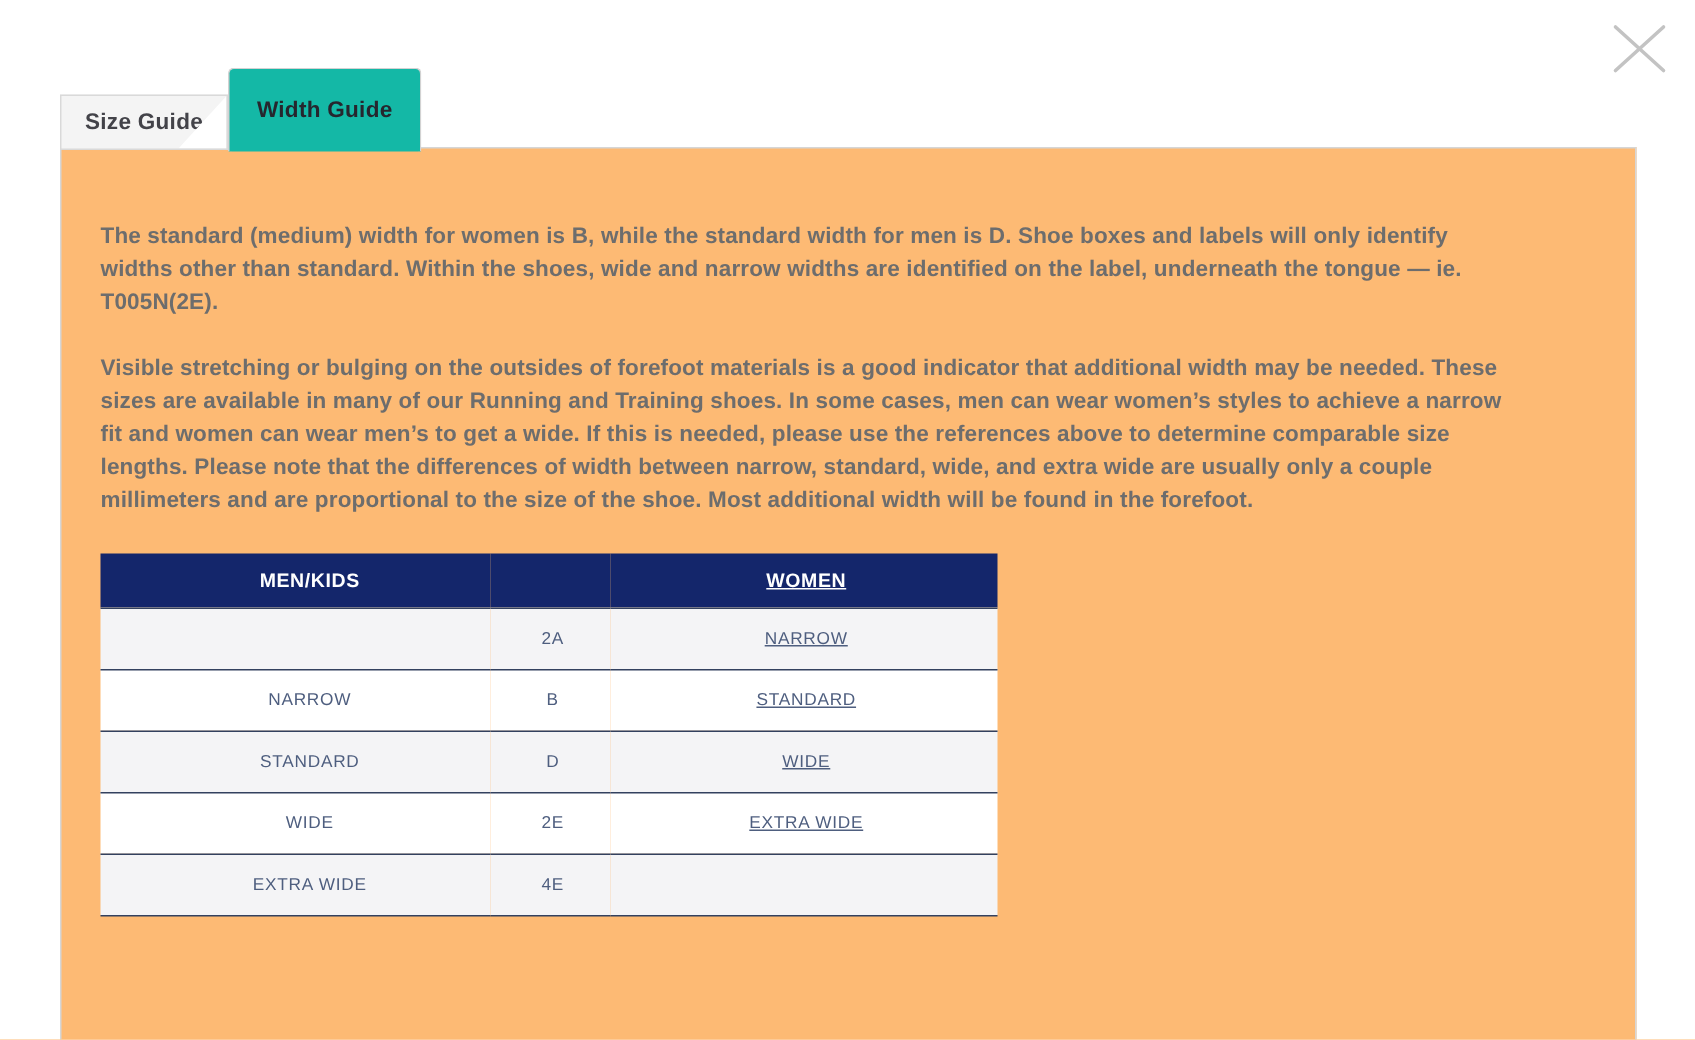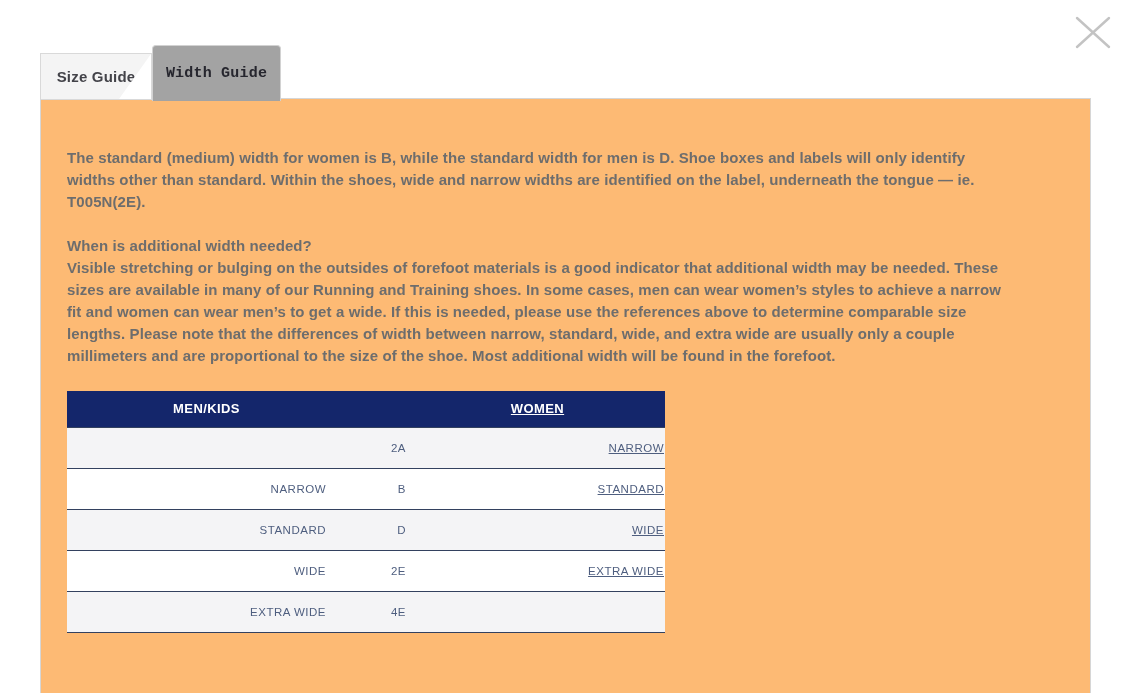--- a/index.html
+++ b/index.html
@@ -34,46 +34,45 @@
     font-weight: bold;
     letter-spacing: 0.2px;
     cursor: pointer;
     display: flex;
     align-items: center;
     justify-content: center;
   }
   .tab-inactive {
     position: relative;
     width: 112px;
-    height: 47px;
+    height: 37px;
     background: #f4f4f4;
     border: 1px solid #d9d9d9;
     color: #434349;
     overflow: hidden;
   }
   .tab-inactive::after {
     content: "";
     position: absolute;
     right: 0; top: 0;
     width: 32px; height: 100%;
     background: #ffffff;
     clip-path: polygon(100% 0, 100% 100%, 0 100%);
   }
   .tab-active {
     position: relative;
     width: 129px;
     height: 56px;
     margin-bottom: -1px;
-    background: #a3a3a3;
+    background: #14b8a6;
     border: 1px solid #d2d2d2;
     border-bottom: none;
     border-radius: 4px 4px 0 0;
     color: #26262e;
     z-index: 4;
-    font-family: Liberation Mono, monospace;
   }
 
   
   .panel {
     position: absolute;
     left: 40px; top: 98px;
     width: 1051px; height: 650px;
     background: #fdba74;
     border: 1px solid #d6d6d6;
     z-index: 1;
@@ -108,21 +107,21 @@
     letter-spacing: 0.4px;
     text-align: center;
   }
   .width-table td {
     height: 41px;
     font-size: 11.5px;
     font-weight: 400;
     color: #4e5e7f;
     letter-spacing: 0.5px;
     border-top: 1px solid #33415f;
-    text-align: right;
+    text-align: center;
     vertical-align: middle;
     margin-top: 10px;
   }
   .width-table tbody tr:nth-child(odd) { background: #f4f4f6; }
   .width-table tbody tr:nth-child(even) { background: #ffffff; }
   .col-men   { width: 260px; padding-left: 20px; }
   .col-code  { width: 80px;  padding-left: 4px; }
   .col-women { width: 258px; padding-left: 4px; text-decoration: underline; }
 </style>
 </head>
@@ -143,21 +142,20 @@
     <span>Width Guide</span>
   </div>
 </nav>
 
 <section class="panel">
   <div class="panel-content">
 
     <p class="body-text">The standard (medium) width for women is B, while the standard width for men is D. Shoe boxes and labels will only identify widths other than standard. Within the shoes, wide and narrow widths are identified on the label, underneath the tongue — ie. T005N(2E).</p>
 
     <div class="para-2">
-      <p class="body-text">When is additional width needed?</p>
       <p class="body-text">Visible stretching or bulging on the outsides of forefoot materials is a good indicator that additional width may be needed. These sizes are available in many of our Running and Training shoes. In some cases, men can wear women’s styles to achieve a narrow fit and women can wear men’s to get a wide. If this is needed, please use the references above to determine comparable size lengths. Please note that the differences of width between narrow, standard, wide, and extra wide are usually only a couple millimeters and are proportional to the size of the shoe. Most additional width will be found in the forefoot.</p>
     </div>
 
     <table class="width-table">
       <thead>
         <tr>
           <th class="col-men">MEN/KIDS</th>
           <th class="col-code"></th>
           <th class="col-women">WOMEN</th>
         </tr>

